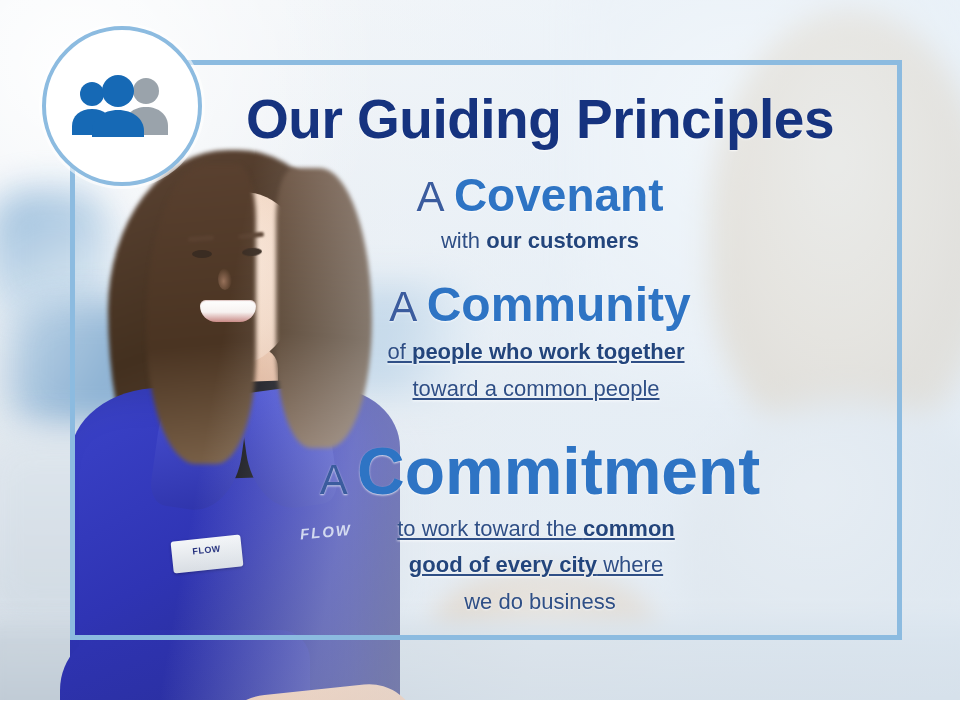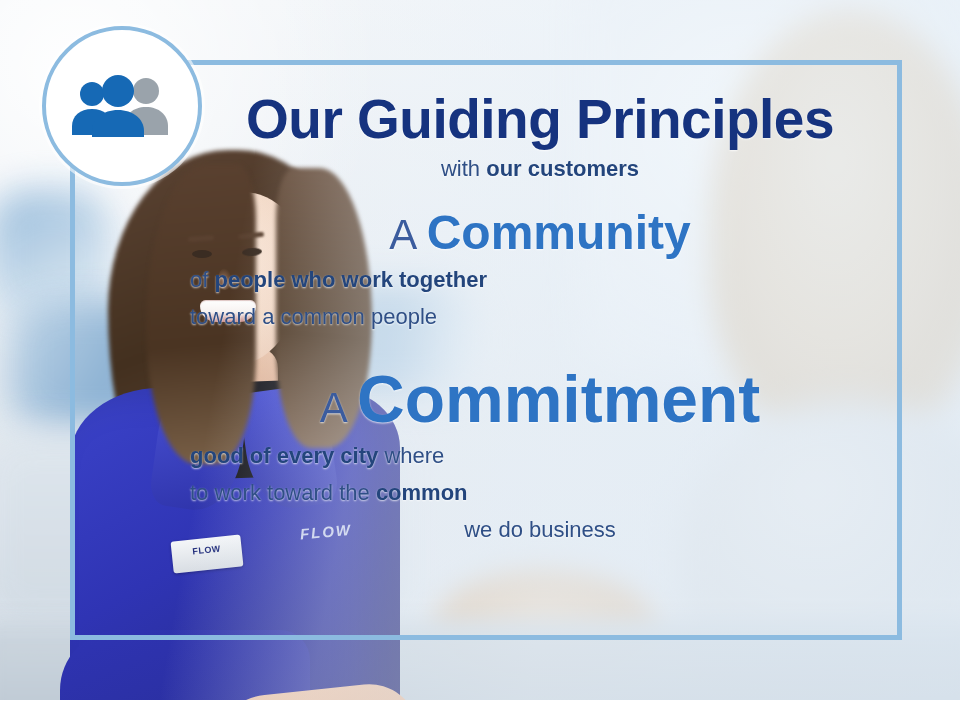--- a/index.html
+++ b/index.html
@@ -260,21 +260,21 @@
     line-height: 1.3;
     font-weight: 400;
   }
   .sub b { font-weight: 700; color: #23457c; }
 
   .blk2 { }
   .blk3 { margin-top: 34px; }
   .blk2 .line-a b { font-size: 48px; }
   .blk3 .line-a b { font-size: 66px; }
 
-  .sub.right { text-align: left; padding-right: 8px; }
+  .sub.right { text-align: center; padding-right: 8px; text-decoration: underline; }
   .sub.center { text-align: center; }
 </style>
 </head>
 <body>
 
 <div id="stage">
 
   <div class="photo">
     <div class="blob blob-window-right"></div>
     <div class="blob blob-monitor"></div>
@@ -330,20 +330,24 @@
       <circle cx="48" cy="22" r="16" fill="#1669B5"></circle>
       <path d="M48 41c-15 0-26 9-26 21v6h52v-6c0-12-11-21-26-21z" fill="#1669B5"></path>
     </svg>
   </div>
 
   <div class="textwrap">
 
     <div class="title">Our Guiding Principles</div>
 
     <div class="blk1">
+      <div class="line-a">
+        <span>A</span>
+        <b>Covenant</b>
+      </div>
       <div class="sub center">
         <span>with </span><b>our customers</b>
       </div>
     </div>
 
     <div class="blk2">
       <div class="line-a">
         <span>A</span>
         <b>Community</b>
       </div>
@@ -352,22 +356,22 @@
       </div>
       <div class="sub right">toward a common people</div>
     </div>
 
     <div class="blk3">
       <div class="line-a">
         <span>A</span>
         <b>Commitment</b>
       </div>
       <div class="sub right">
+        <span>to work toward the </span><b>common</b>
+      </div>
+      <div class="sub right">
         <b>good of every city</b><span> where</span>
-      </div>
-      <div class="sub right">
-        <span>to work toward the </span><b>common</b>
       </div>
       <div class="sub center">we do business</div>
     </div>
 
   </div>
 </div>
 
 </body></html>

